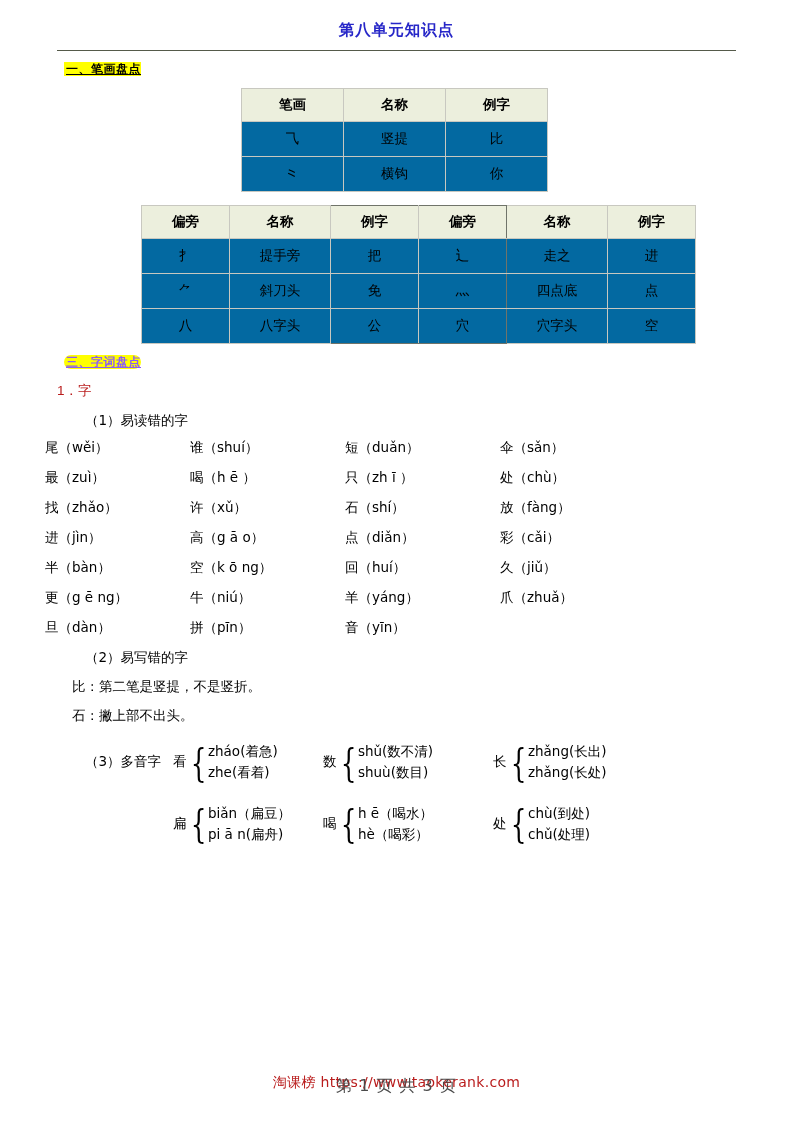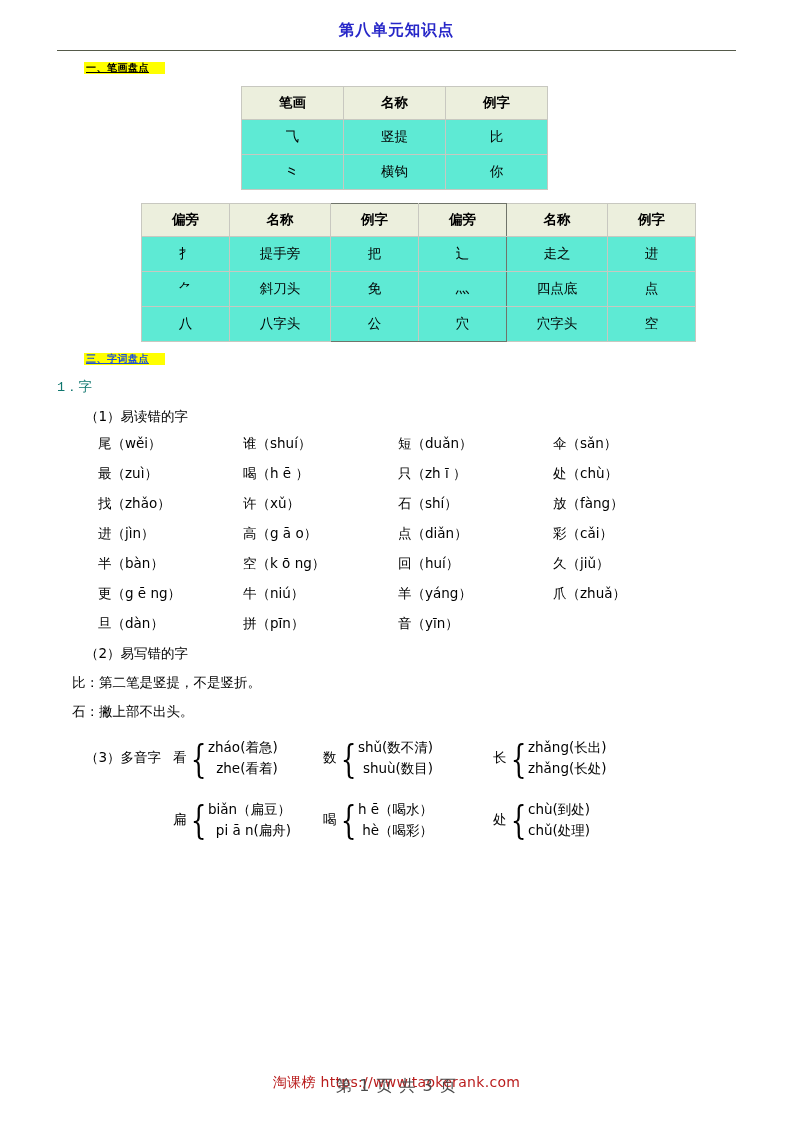--- a/index.html
+++ b/index.html
@@ -34,39 +34,39 @@
     font-family: "DejaVu Sans", "Liberation Sans", sans-serif;
   }
   .title-rule {
     margin: 9px 57px 0 57px;
     border-top: 1.2px solid #555a4a;
     height: 0;
   }
 
   
   .sec-head {
-    margin: 11px 0 0 84px;
+    margin: 11px 0 0 64px;
     display: inline-block;
     background: #ffff00;
     color: #000000;
     font-weight: bold;
-    font-size: 10px;
-    padding: 1px 16px 1px 2px;
+    font-size: 12px;
+    padding: 1px 0 1px 2px;
     text-decoration: underline;
     font-family: "DejaVu Sans", "Liberation Sans", sans-serif;
     letter-spacing: 0.5px;
   }
-  .sec-head.red { color: #1d4ed8; }
+  .sec-head.red { color: #8b5cf6; border-radius: 7px; }
   .sec-head-wrap { line-height: 1; }
 
   
   table.kb {
     border-collapse: collapse;
     font-size: 13.5px;
-    background: #5eead4;
+    background: #0369a1;
   }
   table.kb td, table.kb th {
     border: 1px solid #c8c8c0;
     text-align: center;
     vertical-align: middle;
     font-weight: normal;
     font-family: "DejaVu Sans", "Liberation Sans", sans-serif;
   }
   table.kb thead td {
     background: #ecefdd;
@@ -83,38 +83,38 @@
   table.t2 td.w-wide { width: 98px; }
   
   table.t2 td.bx-l { border-left: 1.6px solid #70746a; }
   table.t2 td.bx-r { border-right: 1.6px solid #70746a; }
   table.t2 thead td.bx-t { border-top: 1.6px solid #70746a; }
   table.t2 tbody tr:last-child td.bx-b { border-bottom: 1.6px solid #70746a; }
 
   
   .red-sub {
     margin: 13px 0 8px 57px;
-    color: #0f766e;
-    font-size: 13.5px;
-    font-family: Liberation Mono, monospace;
+    color: #b91c1c;
+    font-size: 13.5px;
+    font-family: Liberation Sans, sans-serif;
   }
   .lvl2 {
     margin: 12px 0 0 85px;
     font-size: 13.5px;
     font-family: "DejaVu Sans", "Liberation Sans", sans-serif;
   }
   .note {
     margin: 11px 0 0 72px;
     font-size: 13.5px;
     font-family: "DejaVu Sans", "Liberation Sans", sans-serif;
   }
 
   
   .py-grid {
-    margin: 9px 0 0 98px;
+    margin: 9px 0 0 45px;
     width: 600px;
     display: grid;
     grid-template-columns: 145px 155px 155px 145px;
     row-gap: 12px;
     font-size: 13.5px;
     font-family: "DejaVu Sans", "Liberation Sans", sans-serif;
   }
   .py-cell { white-space: pre; }
 
   
@@ -153,21 +153,20 @@
     margin: 0 -3px 0 -2px;
     font-weight: 300;
   }
   .poly-item .pair {
     display: flex;
     flex-direction: column;
     justify-content: center;
     line-height: 1.55;
     font-size: 13.5px;
     white-space: pre;
-    text-align: right;
   }
 
   
   .footer {
     position: absolute;
     left: 0;
     top: 1068px;
     width: 793px;
     height: 40px;
   }

